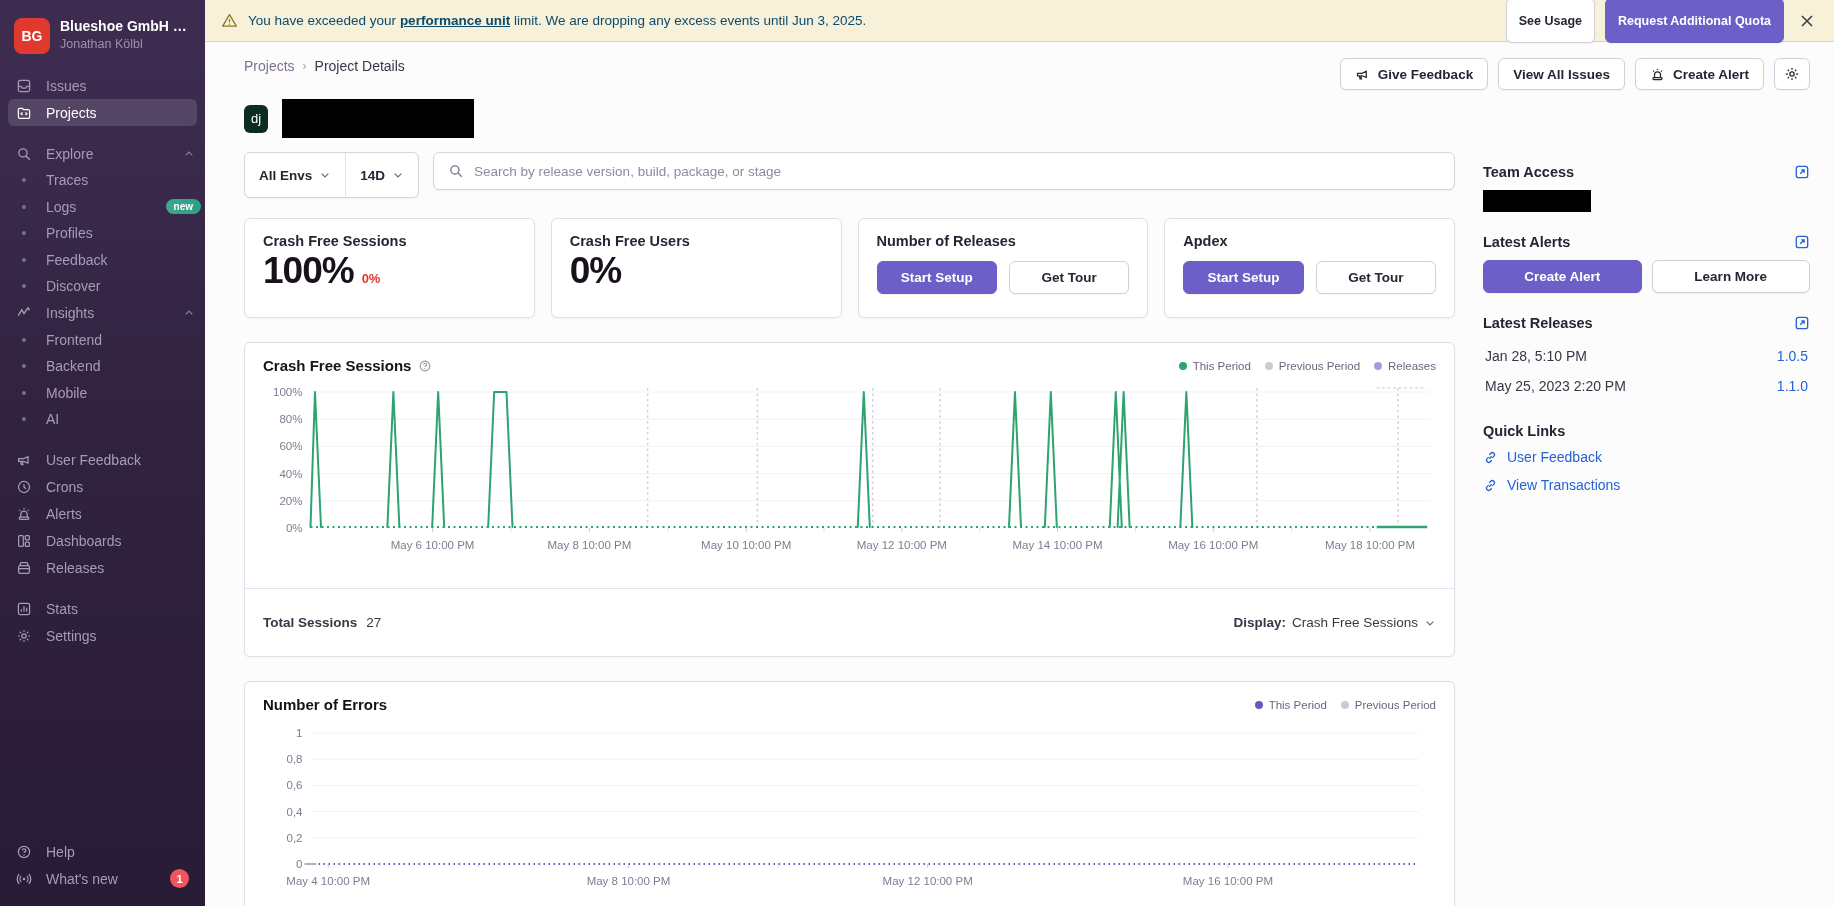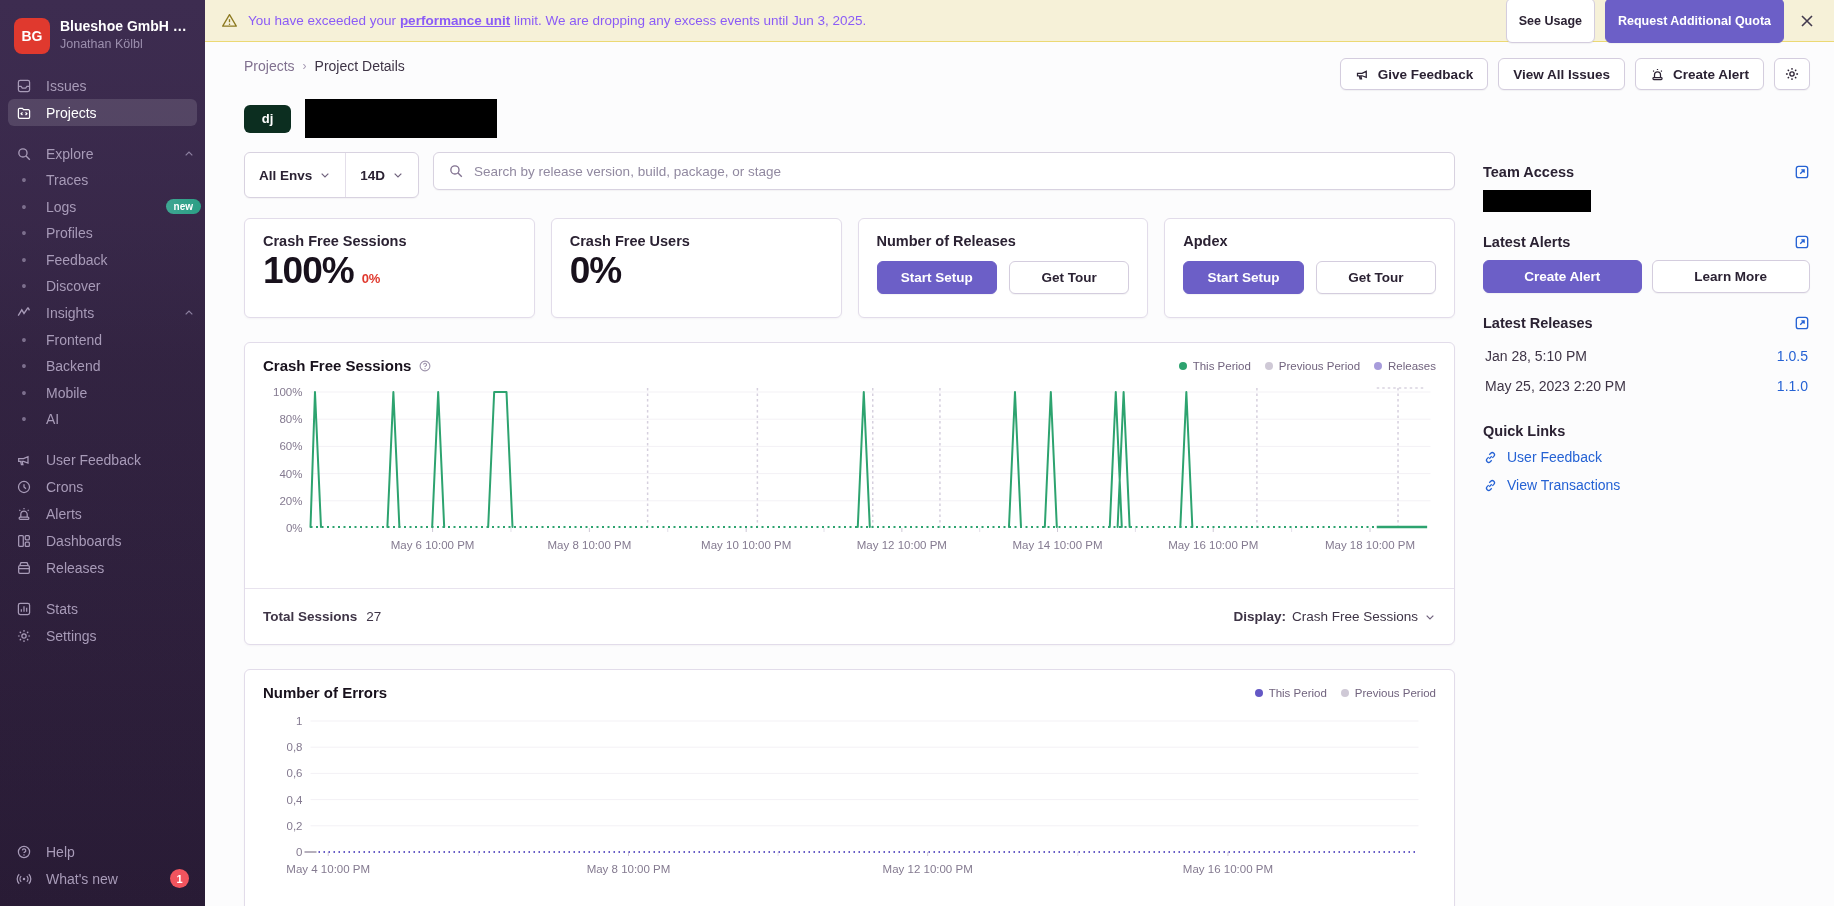--- a/index.html
+++ b/index.html
@@ -24,41 +24,41 @@
   .badge-new { margin-left:auto; margin-right:4px; background:linear-gradient(90deg,#3ea692,#2b9f85); color:#fff; font-size:10px; font-weight:bold; padding:2px 8px; border-radius:9px; }
   .nav-gap { height:14px; }
   .nav-spacer { flex:1; }
   .badge-count { margin-left:auto; margin-right:6px; background:#f1545e; color:#fff; width:19px; height:19px; border-radius:50%; font-size:11px; font-weight:bold; display:flex; align-items:center; justify-content:center; }
 
   
   .main { flex:1; display:flex; flex-direction:column; min-width:0; }
 
   
   .banner { height:42px; background:#f6f1d8; border-bottom:1px solid #ecd974; display:flex; align-items:center; gap:10px; padding:0 14px 0 16px; flex:0 0 42px; }
-  .banner-msg { color:#8b5cf6; font-size:13.5px; }
+  .banner-msg { color:#0c4a6e; font-size:13.5px; }
   .banner-msg b { font-weight:bold; text-decoration:underline; cursor:pointer; }
   .banner-icon { color:#8d7a20; display:flex; }
   .banner-actions { margin-left:auto; display:flex; align-items:center; gap:10px; }
   .btn { border-radius:6px; font-weight:bold; cursor:pointer; display:inline-flex; align-items:center; justify-content:center; gap:8px; border:1px solid #d4cdde; background:#fff; color:#2b2233; box-shadow:0 1px 1px rgba(43,34,51,.05); }
   .btn.sm { height:45px; padding:0 12px; font-size:12.5px; }
   .btn.primary { background:#6c5fc7; border-color:#6c5fc7; color:#fff; }
   .banner-close { background:none; border:none; font-size:15px; color:#433a4e; cursor:pointer; padding:4px 6px; display:flex; }
 
   
   .page { flex:1; display:flex; flex-direction:column; padding:0 24px 0 39px; min-height:0; }
   .page-header-row { display:flex; align-items:flex-start; margin-top:16px; }
   .breadcrumb { font-size:14px; color:#80708f; display:flex; gap:8px; align-items:center; }
   .breadcrumb .crumb-link { cursor:pointer; }
   .breadcrumb .sep { color:#a79bb4; font-size:12px; }
   .breadcrumb .current { color:#3e3446; }
   .header-actions { margin-left:auto; display:flex; gap:10px; }
   .btn.md { height:32px; padding:0 14px; font-size:13.5px; }
   .btn.icon-only { width:36px; padding:0; }
   .title-row { display:flex; align-items:center; gap:8px; margin-top:9px; }
-  .proj-icon { width:47px; height:28px; border-radius:6px; background:#0c2e20; color:#fff; font-weight:bold; font-size:13px; display:flex; align-items:center; justify-content:center; }
+  .proj-icon { width:24px; height:28px; border-radius:6px; background:#0c2e20; color:#fff; font-weight:normal; font-size:13px; display:flex; align-items:center; justify-content:center; }
   .redacted { background:#000; }
   .proj-name-redacted { width:192px; height:39px; margin-left:6px; }
 
   .page-body { display:flex; margin-top:14px; gap:28px; min-height:0; }
   .content { width:1211px; flex:0 0 1211px; }
 
   
   .filter-row { display:flex; gap:14px; }
   .pill-group { display:flex; align-items:center; background:#fff; border:1px solid #d8d2e0; border-radius:6px; height:46px; box-shadow:0 1px 1px rgba(43,34,51,.04); }
   .pill { display:flex; align-items:center; gap:7px; padding:0 14px; font-size:13.5px; font-weight:bold; color:#2b2233; cursor:pointer; height:100%; }
@@ -82,21 +82,21 @@
   
   .panel { background:#fff; border:1px solid #e2dcea; border-radius:6px; margin-top:24px; box-shadow:0 1px 2px rgba(43,34,51,.04); }
   .panel-head { display:flex; align-items:center; padding:14px 18px 4px; }
   .panel-title { font-size:15px; font-weight:bold; color:#18111c; display:flex; align-items:center; gap:7px; }
   .help-circle { color:#9d93ab; display:flex; cursor:pointer; }
   .legend { margin-left:auto; display:flex; gap:14px; align-items:center; }
   .legend-item { display:flex; align-items:center; gap:6px; font-size:11.5px; color:#71637e; cursor:pointer; }
   .legend-dot { width:8px; height:8px; border-radius:50%; }
   .chart-wrap { padding:4px 6px 0 4px; }
   .chart-wrap svg { display:block; width:100%; }
-  .panel-foot { border-top:1px solid #e8e3ee; display:flex; align-items:center; padding:20px 18px; font-size:13.5px; margin-top:10px; }
+  .panel-foot { border-top:1px solid #e8e3ee; display:flex; align-items:center; padding:26px 18px; font-size:13.5px; margin-top:10px; }
   .foot-label { font-weight:bold; color:#3e3446; }
   .foot-value { margin-left:9px; color:#3e3446; }
   .display-select { margin-left:auto; display:flex; align-items:center; gap:6px; cursor:pointer; color:#3e3446; }
   .display-select .chev { color:#71637e; }
 
   
   .right-panel { flex:1; padding-top:12px; min-width:0; }
   .rp-section { margin-bottom:22px; }
   .rp-head { display:flex; align-items:center; margin-bottom:10px; }
   .rp-title { font-size:14.5px; font-weight:bold; color:#2b2233; }

